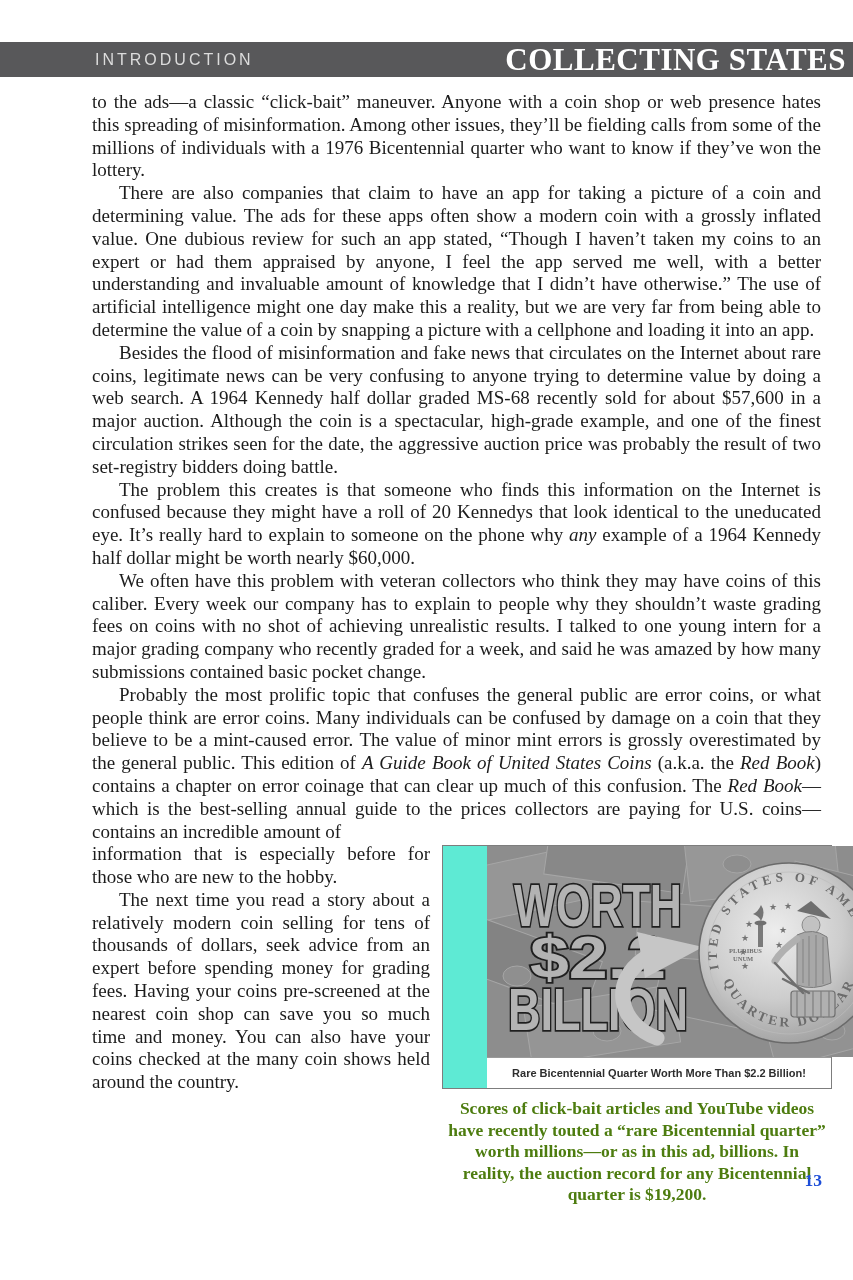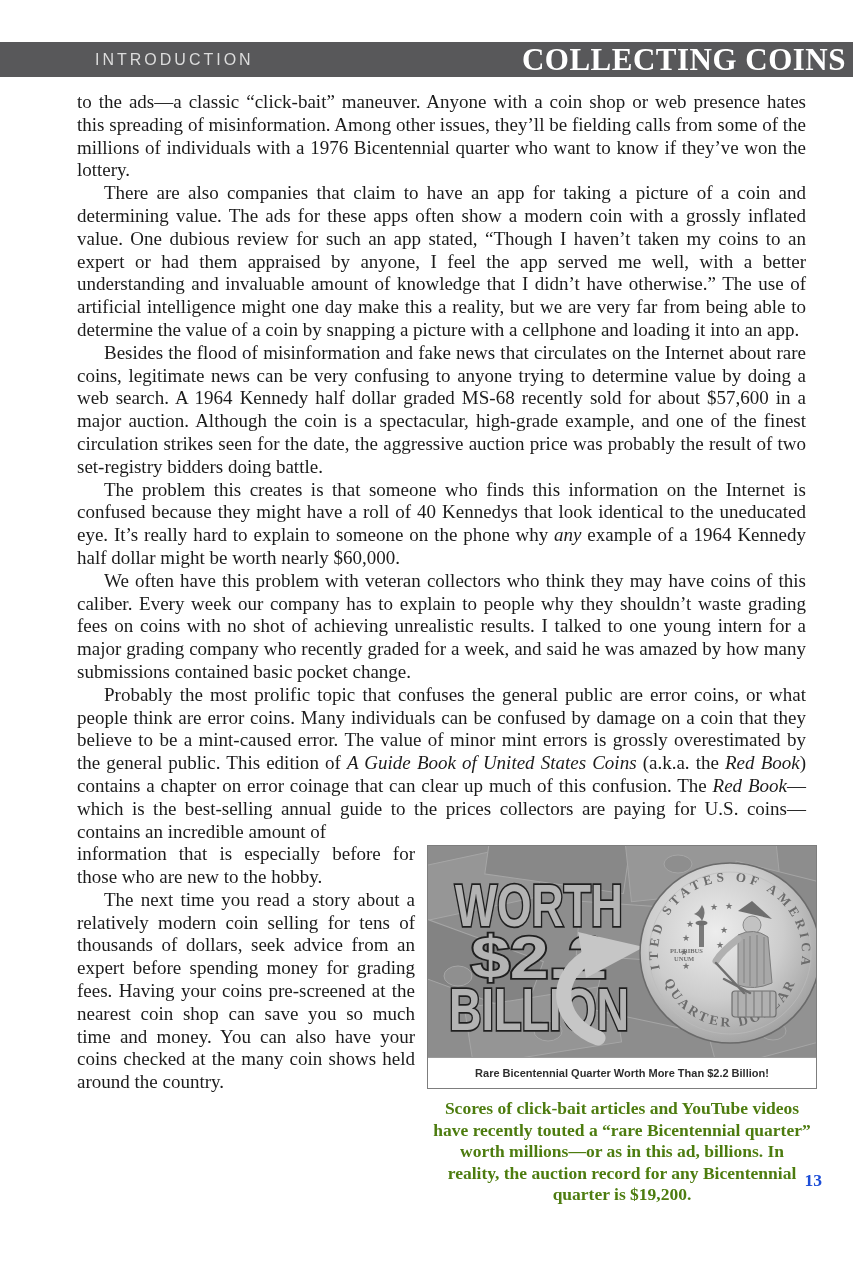--- a/index.html
+++ b/index.html
@@ -18,31 +18,31 @@
     font-family: "Liberation Sans", sans-serif;
     font-size: 16px; letter-spacing: 3px; font-weight: 400;
   }
   .band-right {
     margin-right: 7px; color: #ffffff;
     font-family: "Liberation Serif", serif;
     font-size: 31px; font-weight: bold; letter-spacing: 0.5px;
     line-height: 35px; white-space: nowrap;
   }
   .content {
-    position: absolute; top: 91px; left: 77px; width: 729px;
+    position: absolute; top: 91px; left: 92px; width: 729px;
     font-size: 19px; line-height: 22.8px; text-align: justify;
   }
   .para { margin: 0; }
   .para.indent { text-indent: 27px; }
   .para em { font-style: italic; margin-top: 24px; }
   .figure {
     float: right; width: 390px;
     margin: 2px -11px 25px 12px;
   }
-  .ad { border: 1px solid #7d7d7d; background: #5eead4; }
+  .ad { border: 1px solid #7d7d7d; background: #5eead4; padding-left: 44px; }
   .ad svg { display: block; }
   .ad-banner {
     height: 31px; background: #ffffff; border-top: 1px solid #9a9a9a;
     display: flex; align-items: center; justify-content: center;
     font-family: "Liberation Sans", sans-serif;
     font-size: 11px; font-weight: bold; color: #2e2e2e; white-space: nowrap;
   }
   .fig-caption {
     margin: 9px 6px 0 6px; text-align: center;
     font-family: "Liberation Serif", serif;
@@ -53,30 +53,30 @@
     font-size: 17.5px; font-weight: bold; color: #1d4ed8;
   }
 </style>
 </head>
 <body>
 
 <div class="page">
 
   <div class="band" style="background-color: rgb(88, 88, 90);">
     <span class="band-left">INTRODUCTION</span>
-    <span class="band-right">COLLECTING COINS</span>
+    <span class="band-right">COLLECTING STATES</span>
   </div>
 
   <div class="content">
 
     <div class="text-top">
         <p class="para"><span>to the ads—a classic “click-bait” maneuver. Anyone with a coin shop or web presence hates this spreading of misinformation. Among other issues, they’ll be fielding calls from some of the millions of individuals with a 1976 Bicentennial quarter who want to know if they’ve won the lottery.</span></p>
         <p class="para indent"><span>There are also companies that claim to have an app for taking a picture of a coin and determining value. The ads for these apps often show a modern coin with a grossly inflated value. One dubious review for such an app stated, “Though I haven’t taken my coins to an expert or had them appraised by anyone, I feel the app served me well, with a better understanding and invaluable amount of knowledge that I didn’t have otherwise.” The use of artificial intelligence might one day make this a reality, but we are very far from being able to determine the value of a coin by snapping a picture with a cellphone and loading it into an app.</span></p>
         <p class="para indent"><span>Besides the flood of misinformation and fake news that circulates on the Internet about rare coins, legitimate news can be very confusing to anyone trying to determine value by doing a web search. A 1964 Kennedy half dollar graded MS-68 recently sold for about $57,600 in a major auction. Although the coin is a spectacular, high-grade example, and one of the finest circulation strikes seen for the date, the aggressive auction price was probably the result of two set-registry bidders doing battle.</span></p>
-        <p class="para indent"><span>The problem this creates is that someone who finds this information on the Internet is confused because they might have a roll of 40 Kennedys that look identical to the uneducated eye. It’s really hard to explain to someone on the phone why </span><em>any</em><span> example of a 1964 Kennedy half dollar might be worth nearly $60,000.</span></p>
+        <p class="para indent"><span>The problem this creates is that someone who finds this information on the Internet is confused because they might have a roll of 20 Kennedys that look identical to the uneducated eye. It’s really hard to explain to someone on the phone why </span><em>any</em><span> example of a 1964 Kennedy half dollar might be worth nearly $60,000.</span></p>
         <p class="para indent"><span>We often have this problem with veteran collectors who think they may have coins of this caliber. Every week our company has to explain to people why they shouldn’t waste grading fees on coins with no shot of achieving unrealistic results. I talked to one young intern for a major grading company who recently graded for a week, and said he was amazed by how many submissions contained basic pocket change.</span></p>
         <p class="para indent"><span>Probably the most prolific topic that confuses the general public are error coins, or what people think are error coins. Many individuals can be confused by damage on a coin that they believe to be a mint-caused error. The value of minor mint errors is grossly overestimated by the general public. This edition of </span><em>A Guide Book of United States Coins</em><span> (a.k.a. the </span><em>Red Book</em><span>) contains a chapter on error coinage that can clear up much of this confusion. The </span><em>Red Book</em><span>—which is the best-selling annual guide to the prices collectors are paying for U.S. coins—contains an incredible amount of</span></p>
       </div>
 
     <div class="text-wrap">
 
       <figure class="figure">
         <div class="ad">
           <svg width="388" height="211" viewBox="0 0 388 211">
             <defs>

